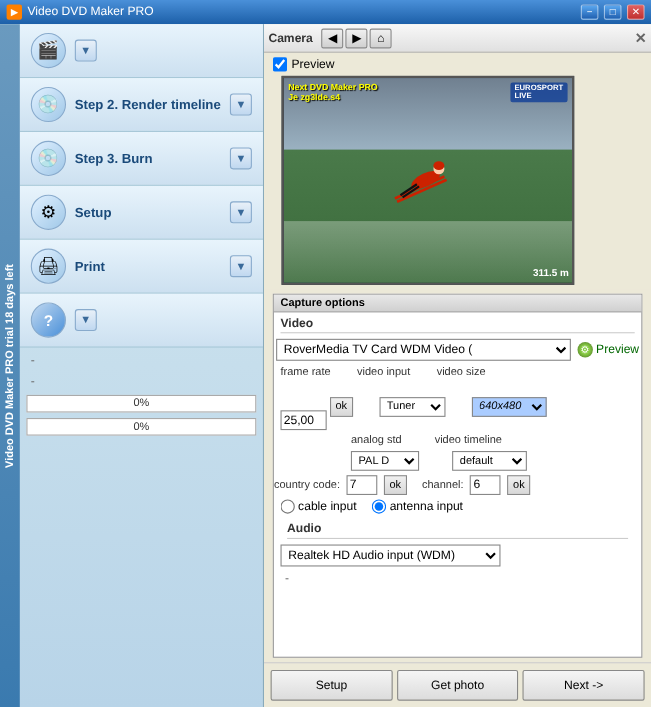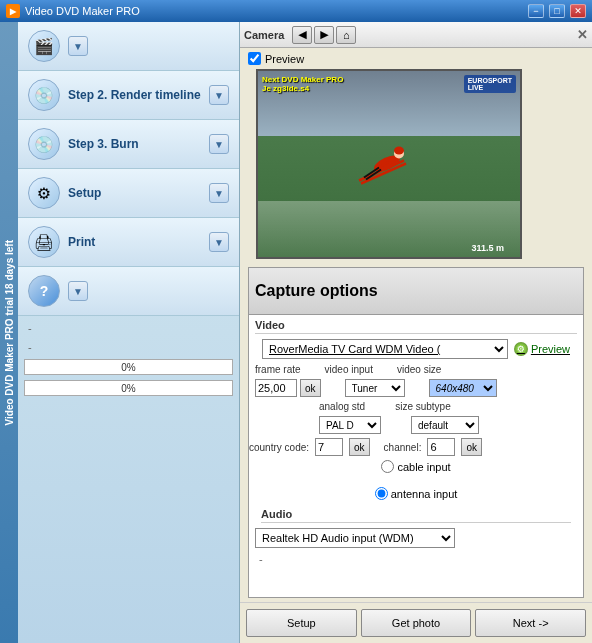--- a/index.html
+++ b/index.html
@@ -230,55 +230,54 @@
       background: rgba(0,50,150,0.7);
       color: white;
       font-size: 7px;
       font-weight: bold;
       padding: 2px 4px;
       border-radius: 2px;
     }
     .video-distance {
       position: absolute;
       bottom: 4px;
-      right: 16px;
+      right: 3px;
       color: white;
       font-size: 9px;
       font-weight: bold;
     }
     
     .capture-options {
       border: 1px solid #999;
       margin: 4px 8px;
       background: white;
       flex: 1;
     }
     .capture-options-title {
       background: linear-gradient(to bottom, #e8e8e8, #d0d0d0);
       border-bottom: 1px solid #999;
-      padding: 14px 6px;
-      font-weight: bold;
-      font-size: 16px;
+      padding: 2px 6px;
+      font-weight: bold;
+      font-size: 10px;
     }
     .section-label {
       font-weight: bold;
       font-size: 11px;
       margin: 4px 6px 2px;
       color: #333;
     }
     .section-divider {
       border: none;
       border-top: 1px solid #ccc;
       margin: 2px 6px;
     }
     .device-row {
       display: flex;
-      padding: 3px 13px;
+      padding: 3px 2px;
       gap: 6px;
-      text-decoration: underline;
     }
     .device-select {
       flex: 1;
       border: 1px solid #888;
       background: white;
       font-size: 11px;
       height: 20px;
       padding: 1px 2px;
     }
     .settings-btn {
@@ -339,21 +338,20 @@
       display: flex;
       align-items: center;
       padding: 2px 0;
       gap: 6px;
     }
     .radio-group {
       display: flex;
       align-items: center;
       padding: 2px 6px;
       gap: 14px;
-      flex-direction: column;
     }
     .radio-item {
       display: flex;
       align-items: center;
       gap: 3px;
       font-size: 11px;
     }
     
     .audio-section {
       padding: 2px 6px;
@@ -532,41 +530,41 @@
         <div class="param-group">
           <span class="param-label">video input</span>
         </div>
         <div class="param-group">
           <span class="param-label">video size</span>
         </div>
       </div>
 
       <div class="params-row">
         <div class="param-group">
-          <input type="text" class="param-input" value="25,00" style="width: 42px;">
+          <input type="text" class="param-input" value="25,00" style="width: 42px; margin-top: 25px;">
           <button class="param-ok-btn">ok</button>
         </div>
         <div class="param-group">
           <select class="param-select" style="width:60px;">
             <option>Tuner</option>
           </select>
         </div>
         <div class="param-group">
           <select class="param-select" style="width:68px; background:#aaccff;font-style:italic;">
             <option>640x480</option>
           </select>
         </div>
       </div>
 
       <div class="params-row" style="padding-left:70px;">
         <div class="param-group">
           <span class="param-label">analog std</span>
         </div>
         <div class="param-group" style="margin-left:6px;">
-          <span class="param-label">size subtype</span>
+          <span class="param-label">video timeline</span>
         </div>
       </div>
       <div class="params-row" style="padding-left:70px;">
         <div class="param-group">
           <select class="param-select" style="width:62px;">
             <option>PAL D</option>
           </select>
         </div>
         <div class="param-group" style="margin-left:6px;">
           <select class="param-select" style="width:68px;">

